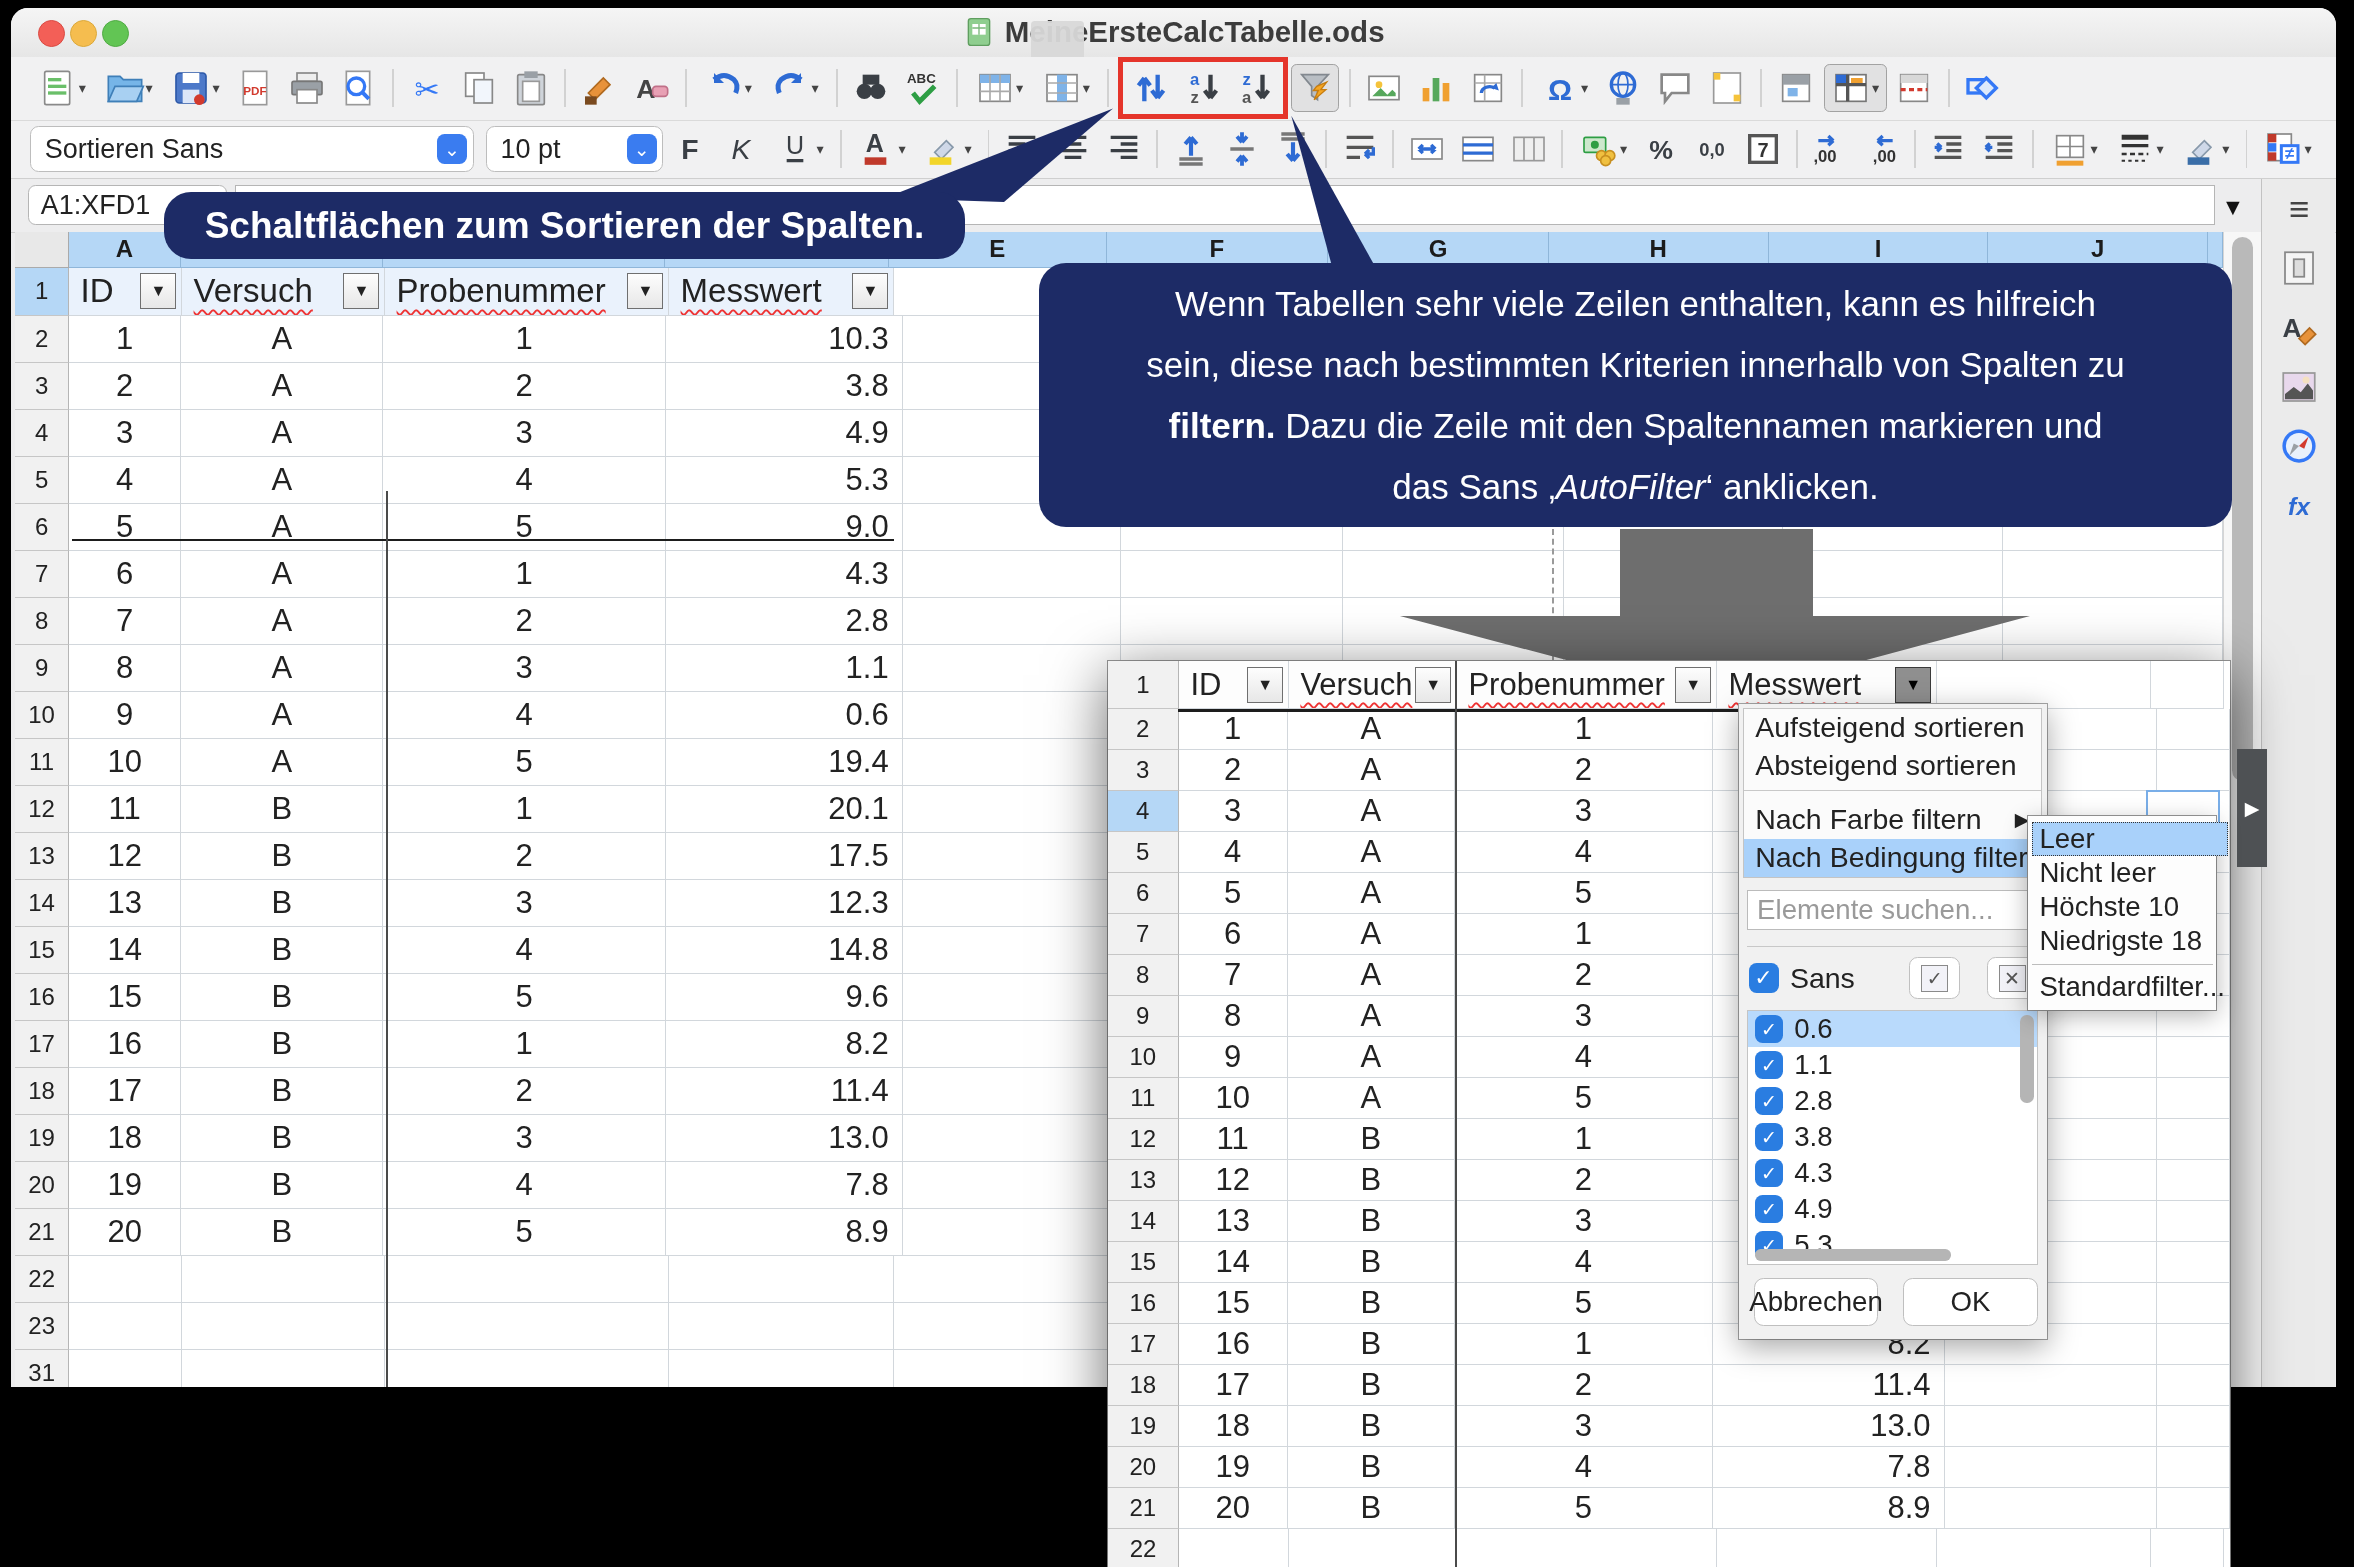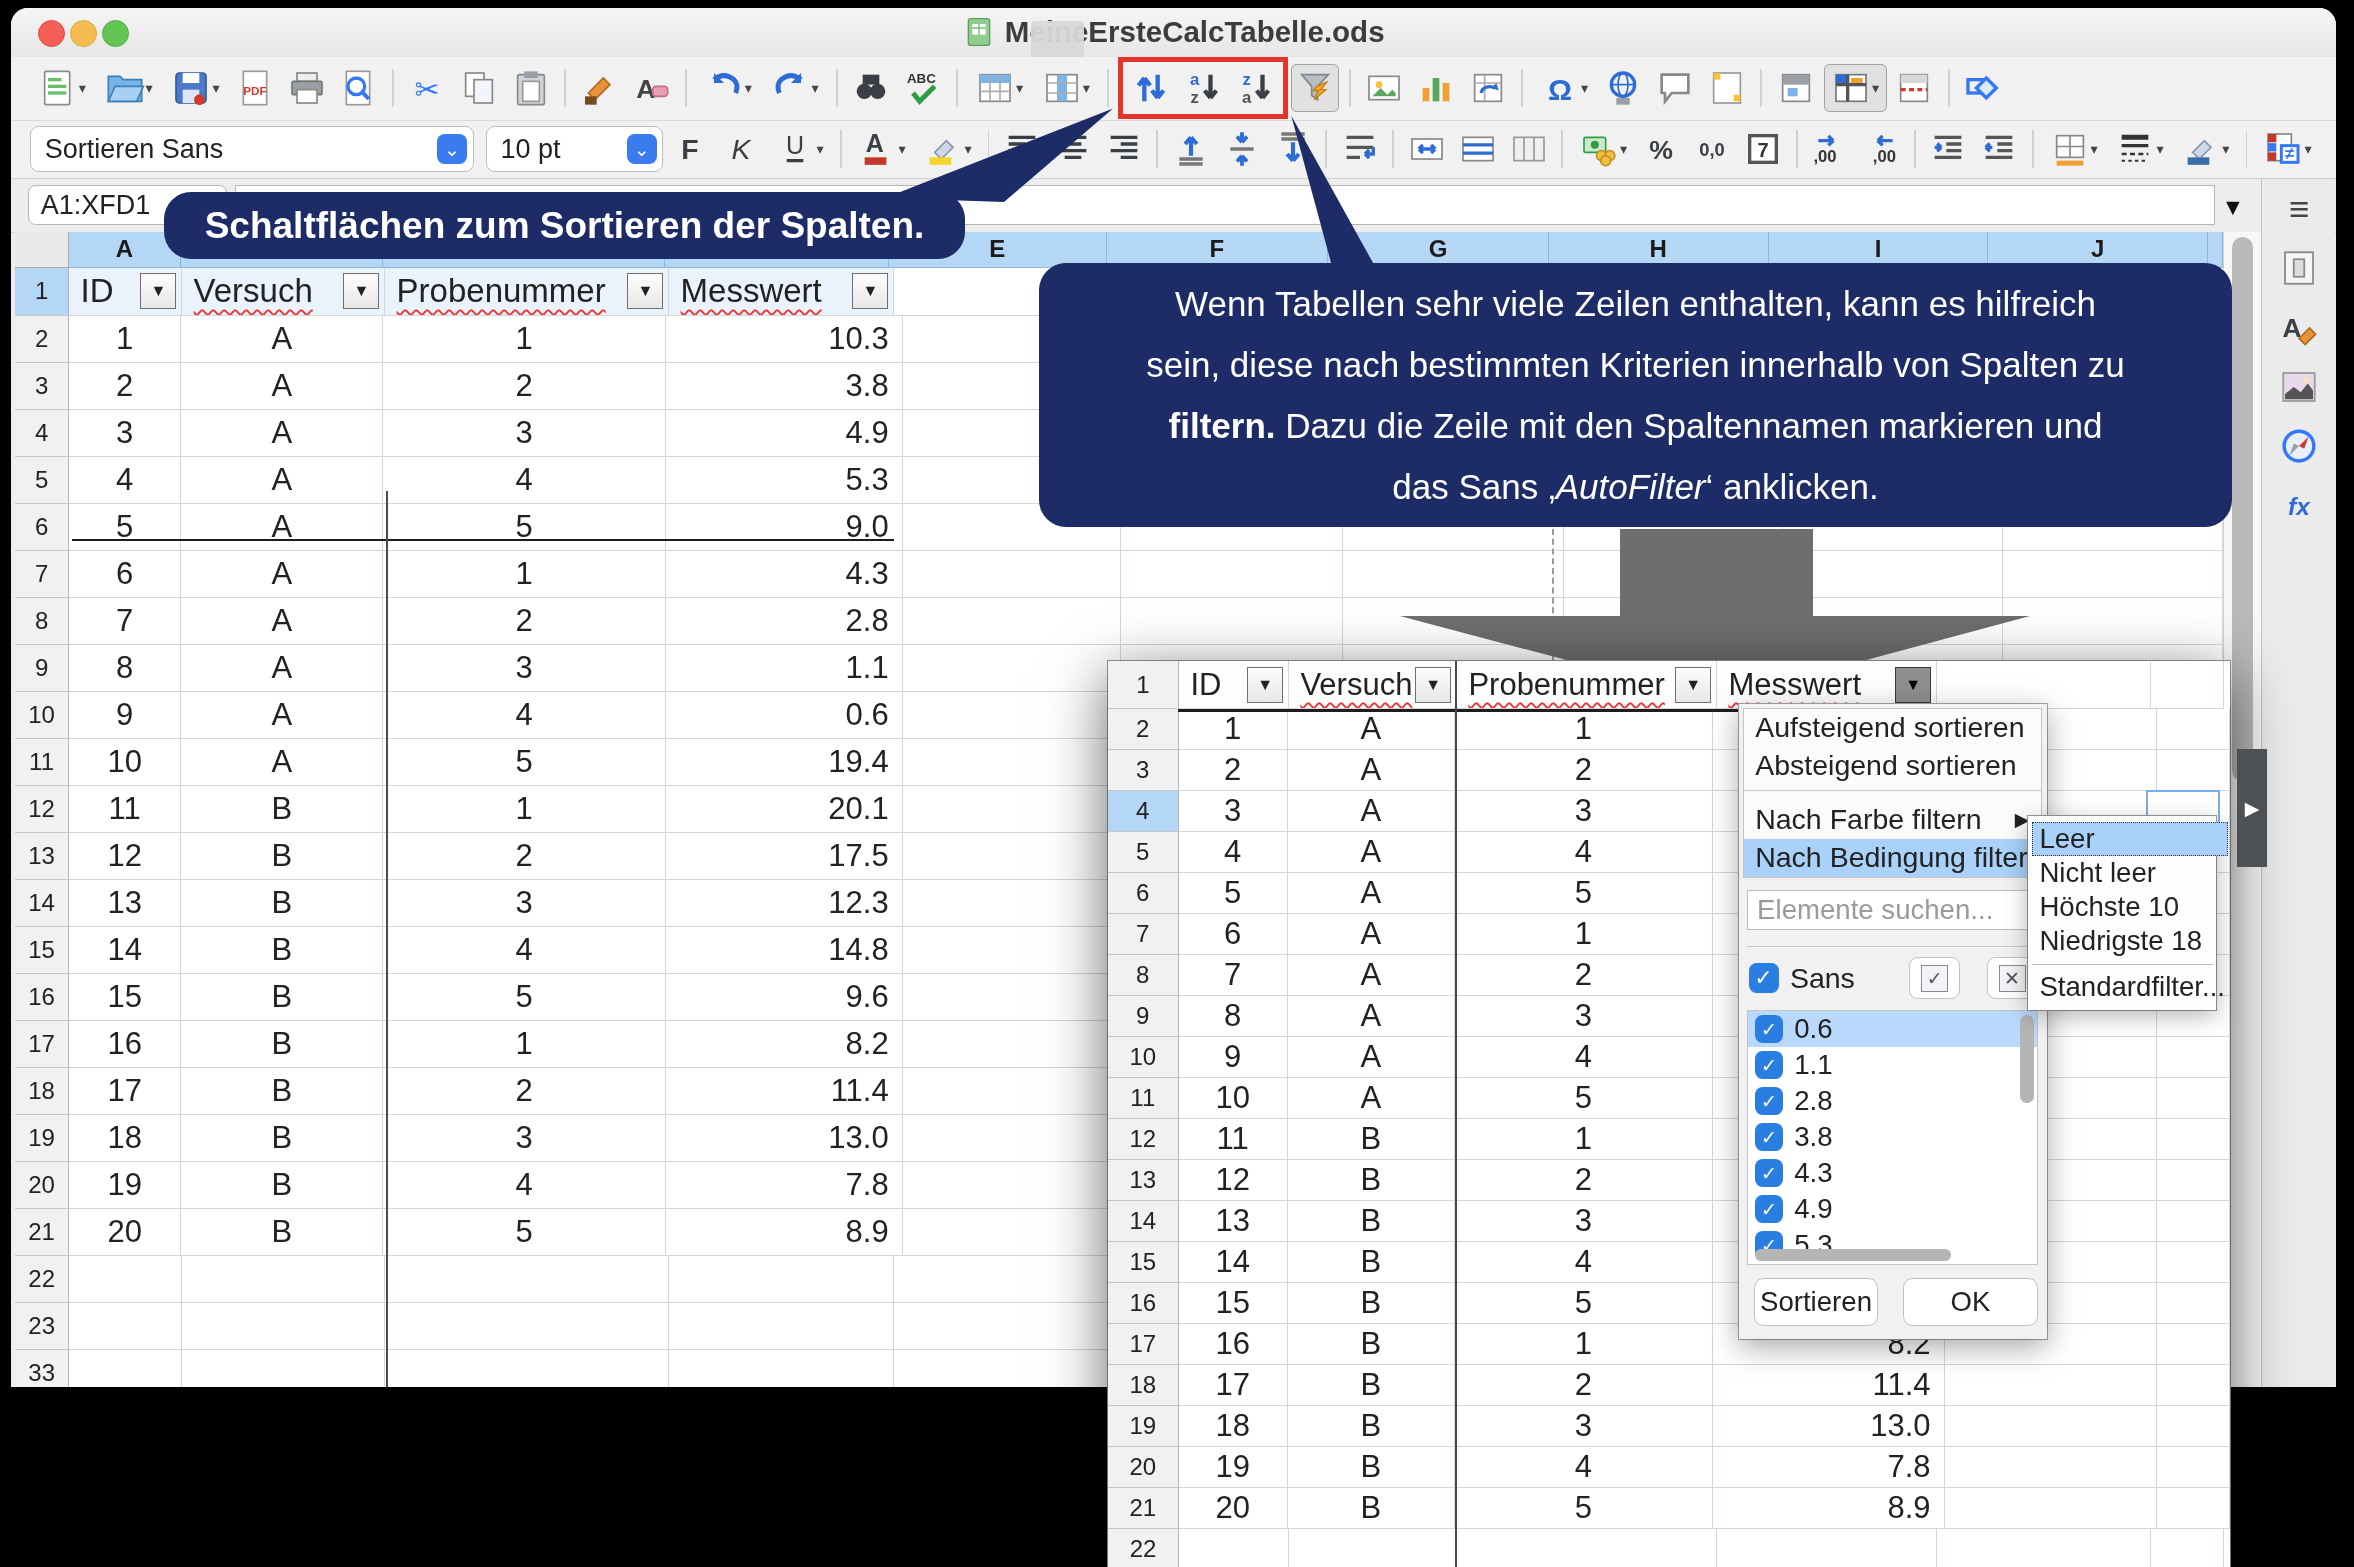--- a/index.html
+++ b/index.html
@@ -905,21 +905,21 @@
           <div class="cell" style="width: 283px;"></div>
           <div class="cell" style="width: 224px;"></div>
           <div class="cell" style="width: 218px;"></div>
           <div class="cell" style="width: 222px;"></div>
           <div class="cell" style="width: 221px;"></div>
           <div class="cell" style="width: 220px;"></div>
           <div class="cell" style="width: 220px;"></div>
           <div class="cell" style="width: 220px;"></div>
         </div>
         <div class="srow" style="height: 47px;">
-          <div class="rowhdr" style="width: 53px;">33</div>
+          <div class="rowhdr" style="width: 53px;">31</div>
           <div class="cell" style="width: 112px;"></div>
           <div class="cell" style="width: 202px;"></div>
           <div class="cell" style="width: 283px;"></div>
           <div class="cell" style="width: 224px;"></div>
           <div class="cell" style="width: 218px;"></div>
           <div class="cell" style="width: 222px;"></div>
           <div class="cell" style="width: 221px;"></div>
           <div class="cell" style="width: 220px;"></div>
           <div class="cell" style="width: 220px;"></div>
           <div class="cell" style="width: 220px;"></div>
@@ -1255,21 +1255,21 @@
           <span>4.9</span>
         </div>
         <div class="vrow">
           <span class="chk">✓</span>
           <span>5.3</span>
         </div>
         <div class="vrow"></div>
         <div id="aflist-vsb"></div>
       <div id="aflist-hsb"></div>
     </div>
-    <div class="af-btn" style="left:15px;width:122px;">Sortieren</div>
+    <div class="af-btn" style="left:15px;width:122px;">Abbrechen</div>
     <div class="af-btn" style="left:164px;width:133px;">OK</div>
   </div>
 
   <div id="submenu">
     <div id="smsep"></div>
   <div class="smitem hl" style="position: absolute; left: 3.8px; width: 181px; top: 5.7px;">Leer</div>
       <div class="smitem" style="position: absolute; left: 3.8px; width: 181px; top: 40px;">Nicht leer</div>
       <div class="smitem" style="position: absolute; left: 3.8px; width: 181px; top: 74px;">Höchste 10</div>
       <div class="smitem" style="position: absolute; left: 3.8px; width: 181px; top: 108px;">Niedrigste 18</div>
       <div class="smitem" style="position: absolute; left: 3.8px; width: 181px; top: 154px;">Standardfilter...</div>

